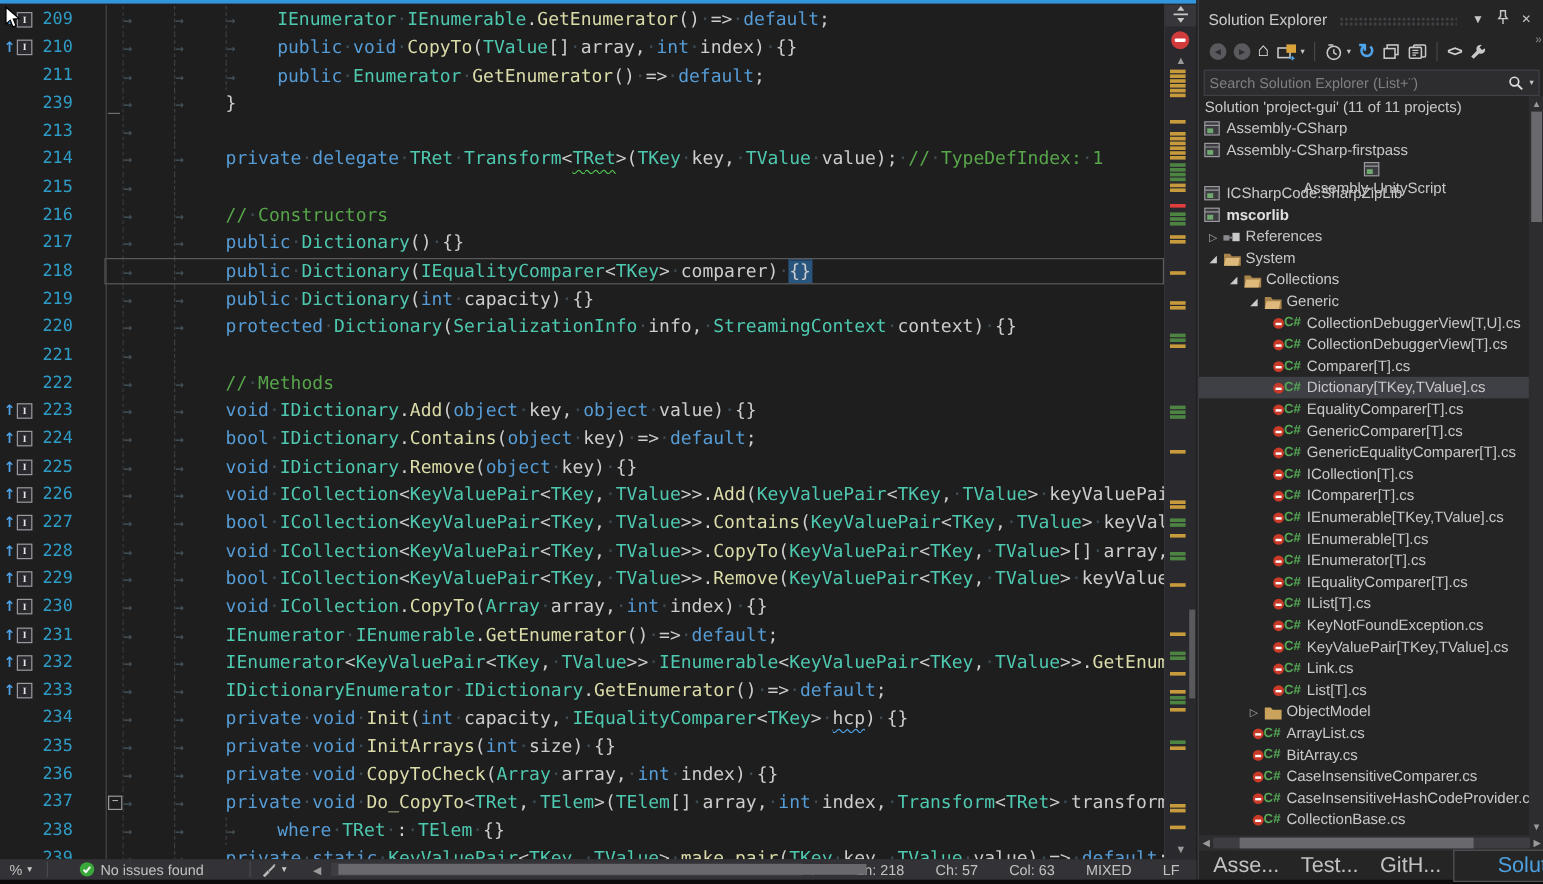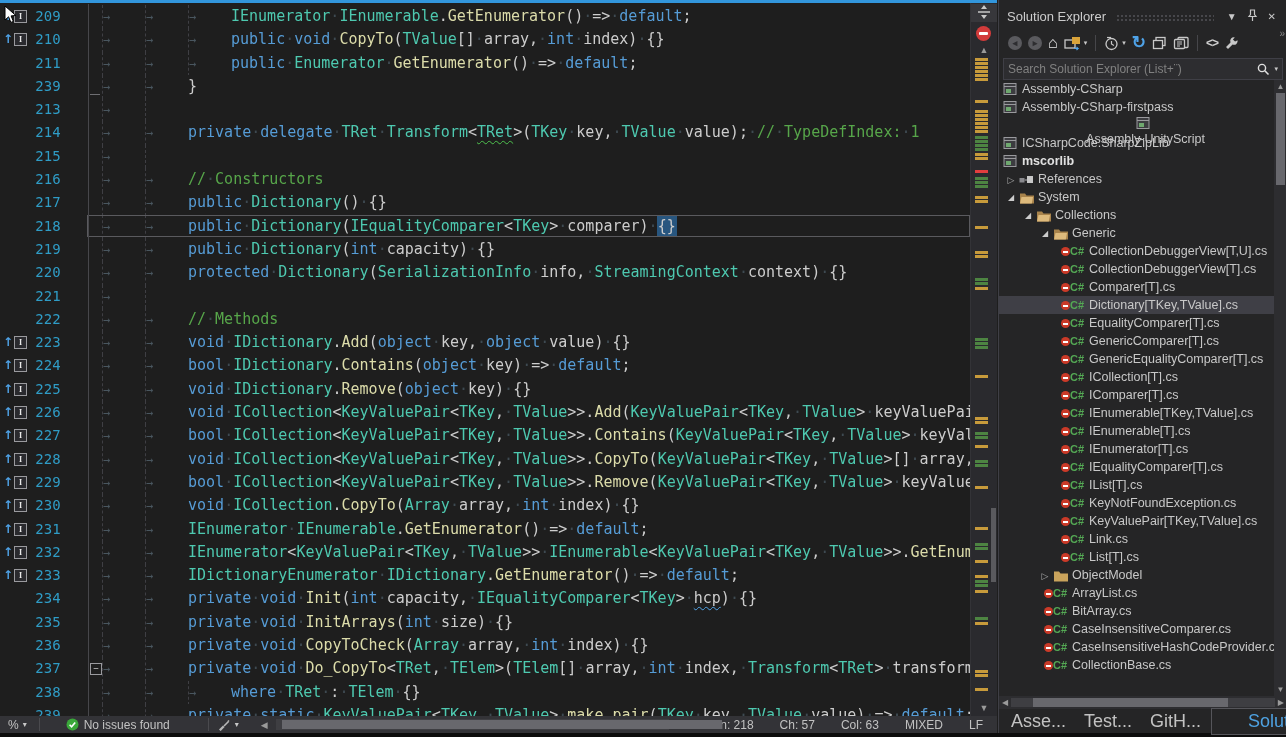--- a/index.html
+++ b/index.html
@@ -309,20 +309,23 @@
       <span class="ph">Search Solution Explorer (List+¨)</span>
       <svg width="13" height="13" viewBox="0 0 13 13">
         <circle cx="5" cy="5" r="3.6" fill="none" stroke="#E0E0E0" stroke-width="1.4"></circle>
         <line x1="7.8" y1="7.8" x2="11.5" y2="11.5" stroke="#E0E0E0" stroke-width="1.6"></line>
       </svg>
       <span class="caret" style="font-size:7px;color:#C8C8C8;margin-left:4px">▾</span>
     </div>
 
     <div id="tree">
         <div class="trow" style="padding-left: 4px;">
+          <span class="tlabel">Solution 'project-gui' (11 of 11 projects)</span>
+        </div>
+        <div class="trow" style="padding-left: 4px;">
           <span class="ticonimg">
             <svg width="15" height="14" viewBox="0 0 15 14">
               <rect x="1" y="1.5" width="12" height="11" fill="#3C3C40" stroke="#9A9A9E"></rect>
               <path d="M1 4.5h12" stroke="#9A9A9E"></path>
               <rect x="3" y="7" width="5" height="4" fill="#6FA86F"></rect>
             </svg>
           </span>
           <span class="tlabel">Assembly-CSharp</span>
         </div>
         <div class="trow" style="padding-left: 4px;">

